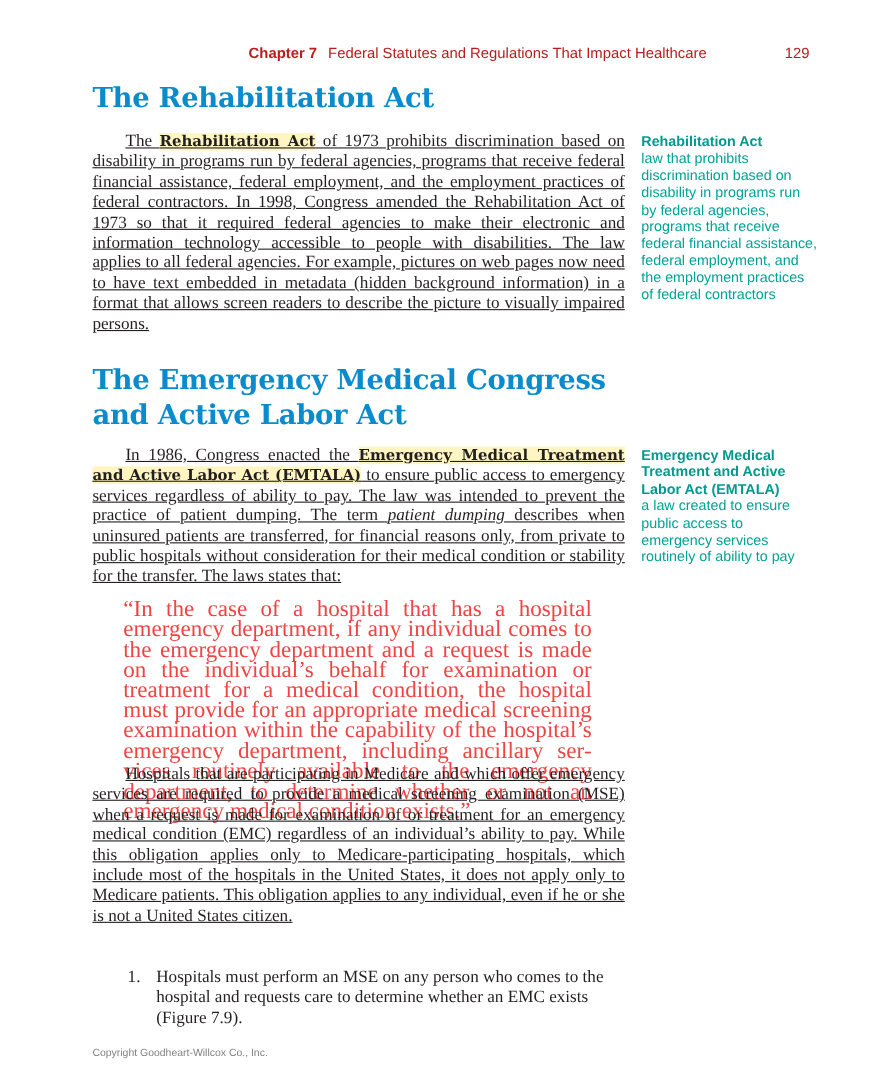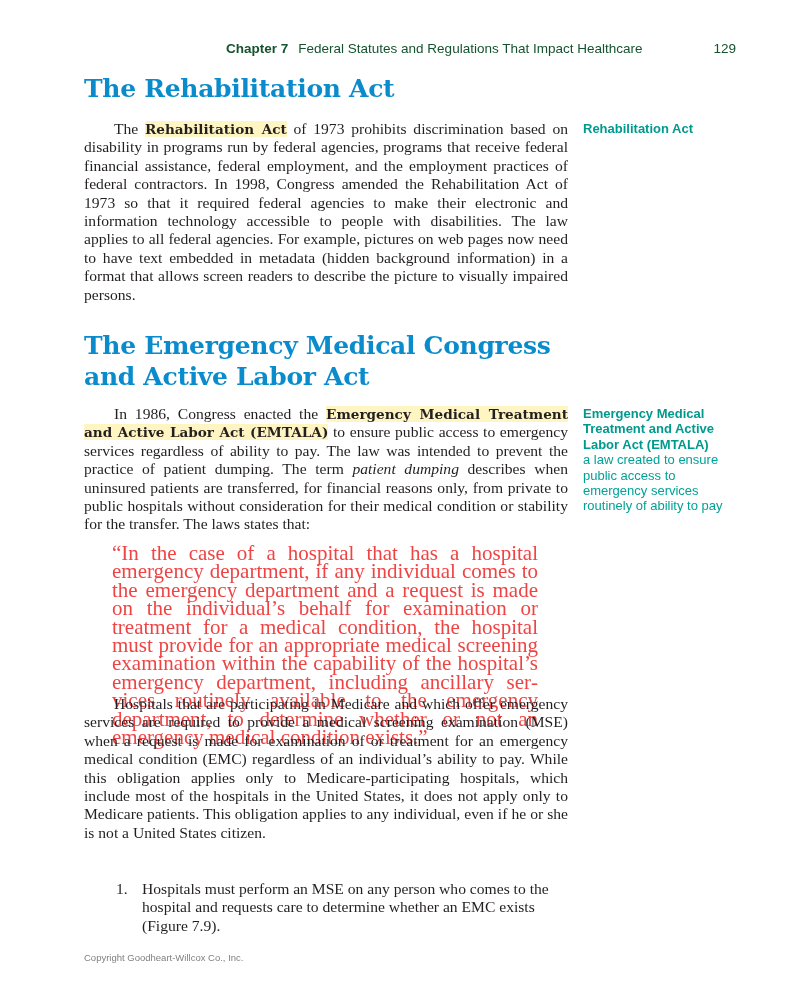--- a/index.html
+++ b/index.html
@@ -1,34 +1,34 @@
 <!DOCTYPE html>
 <html><head>
 <meta charset="utf-8">
 <style>
   html, body { margin: 0; padding: 0; background: #ffffff; }
   body { width: 791px; height: 991px; position: relative; overflow: hidden; color: #231f20; }
   .running-head {
     position: absolute; top: 41px; left: 226px; width: 510px;
-    font-family: "Liberation Sans", sans-serif; font-size: 13.5px; color: #14532d;
+    font-family: "Liberation Sans", sans-serif; font-size: 13.5px; color: #b91c1c;
     white-space: nowrap;
   }
   .running-head .chap { font-weight: bold; }
   .running-head .gap { display: inline-block; width: 10px; }
   .running-head .pageno { position: absolute; right: 0; top: 0; }
 
   .h1 {
     position: absolute; left: 84px;
     font-family: "DejaVu Serif", "Liberation Serif", serif; font-weight: bold;
     color: #0a8ccc; font-size: 25px; line-height: 31px; letter-spacing: -0.3px;
   }
   .body-text {
     position: absolute; left: 84px; width: 484px;
     font-family: "Liberation Serif", serif; font-size: 15.6px; line-height: 18.4px;
-    text-align: justify; hyphens: manual; color: #231f20;
+    text-align: justify; hyphens: manual; color: #231f20; text-decoration: underline;
   }
   .body-text p { margin: 0; text-indent: 30px; }
   .hl {
     background: #fff5c2; font-family: "DejaVu Serif", serif; font-weight: bold; font-size: 13.6px;
     color: #231f20;
   }
   .quote {
     position: absolute; left: 112px; width: 426px;
     font-family: "Liberation Serif", serif; font-size: 21px; line-height: 18.4px;
     text-align: justify; color: #ef4444;
@@ -61,20 +61,21 @@
 </div>
 
 <div class="h1" style="top:73px;">The Rehabilitation Act</div>
 
 <div class="body-text" style="top:120px;">
   <p><span>The </span><span class="hl">Rehabilitation Act</span><span> of 1973 prohibits discrimination based on disability in programs run by federal agencies, programs that receive federal financial assistance, federal employment, and the employment practices of federal contractors. In 1998, Congress amended the Reha­bilitation Act of 1973 so that it required federal agencies to make their electronic and information technology accessible to people with disabili­ties. The law applies to all federal agencies. For example, pictures on web pages now need to have text embedded in metadata (hidden background information) in a format that allows screen readers to describe the pic­ture to visually impaired persons.</span></p>
 </div>
 
 <div class="margin-note" style="top:121px;">
   <span class="term">Rehabilitation Act</span>
+  <span>law that prohibits discrimination based on disability in programs run by federal agencies, programs that receive federal financial assistance, federal employment, and the employment practices of federal contractors</span>
 </div>
 
 <div class="h1" style="top:330px;">
   <div>The Emergency Medical Congress</div>
   <div>and Active Labor Act</div>
 </div>
 
 <div class="body-text" style="top:405px;">
   <p><span>In 1986, Congress enacted the </span><span class="hl">Emergency Medical Treatment and Active Labor Act (EMTALA)</span><span> to ensure public access to emergency ser­vices regardless of ability to pay. The law was intended to prevent the practice of patient dumping. The term </span><i>patient dumping</i><span> describes when uninsured patients are transferred, for financial reasons only, from pri­vate to public hospitals without consideration for their medical condition or stability for the transfer. The laws states that:</span></p>
 </div>

